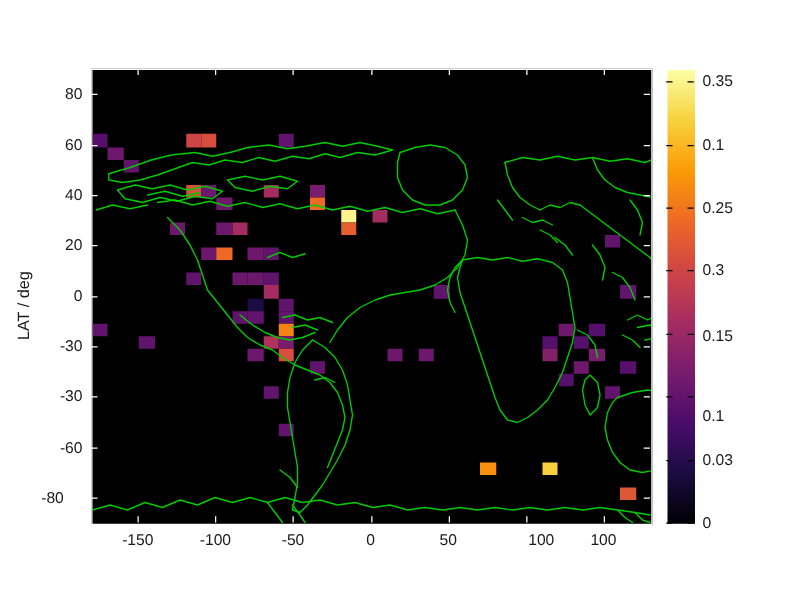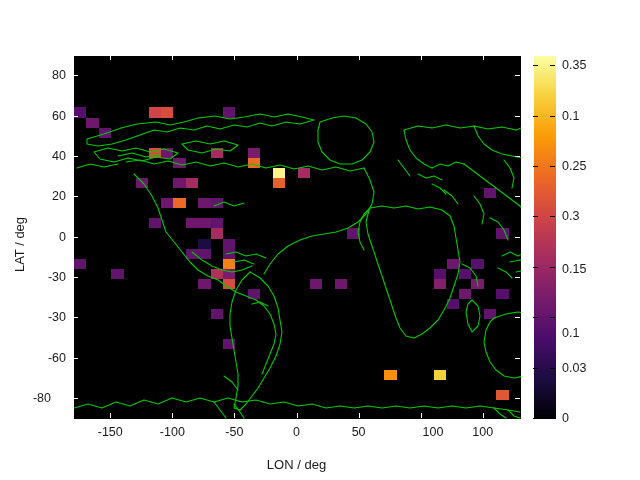--- a/index.html
+++ b/index.html
@@ -257,21 +257,20 @@
       <div class="ylabel" style="left: 18px; width: 48px; top: 115.5px;">60</div>
       <div class="ylabel" style="left: 18px; width: 48px; top: 155.833px;">40</div>
       <div class="ylabel" style="left: 18px; width: 48px; top: 196.167px;">20</div>
       <div class="ylabel" style="left: 18px; width: 48px; top: 236.5px;">0</div>
       <div class="ylabel" style="left: 18px; width: 48px; top: 276.833px;">-30</div>
       <div class="ylabel" style="left: 18px; width: 48px; top: 317.167px;">-30</div>
       <div class="ylabel" style="left: 18px; width: 48px; top: 357.5px;">-60</div>
       <div class="ylabel" style="left: 18px; width: 48px; top: 397.833px; text-align: center;">-80</div>
     </div>
 
-  <div id="xaxis-title">LON / deg</div>
   <div id="yaxis-title">LAT / deg</div>
 
   <div id="cbar">
     <div id="cbar-grad" style="background: linear-gradient(rgb(252, 255, 164), rgb(247, 209, 61), rgb(251, 155, 6), rgb(237, 105, 37), rgb(207, 68, 70), rgb(165, 44, 96), rgb(120, 28, 109), rgb(74, 12, 107), rgb(27, 12, 65), rgb(0, 0, 4));"></div>
   </div>
   <div id="cbar-ticks" style="position: absolute; left: 533px; top: 55px; width: 22px; height: 363px;">
       <div class="cb-tick-l" style="top: 10.0833px;"></div>
       <div class="cb-tick-r" style="top: 10.0833px;"></div>
       <div class="cb-tick-l" style="top: 60.5px;"></div>
       <div class="cb-tick-r" style="top: 60.5px;"></div>

